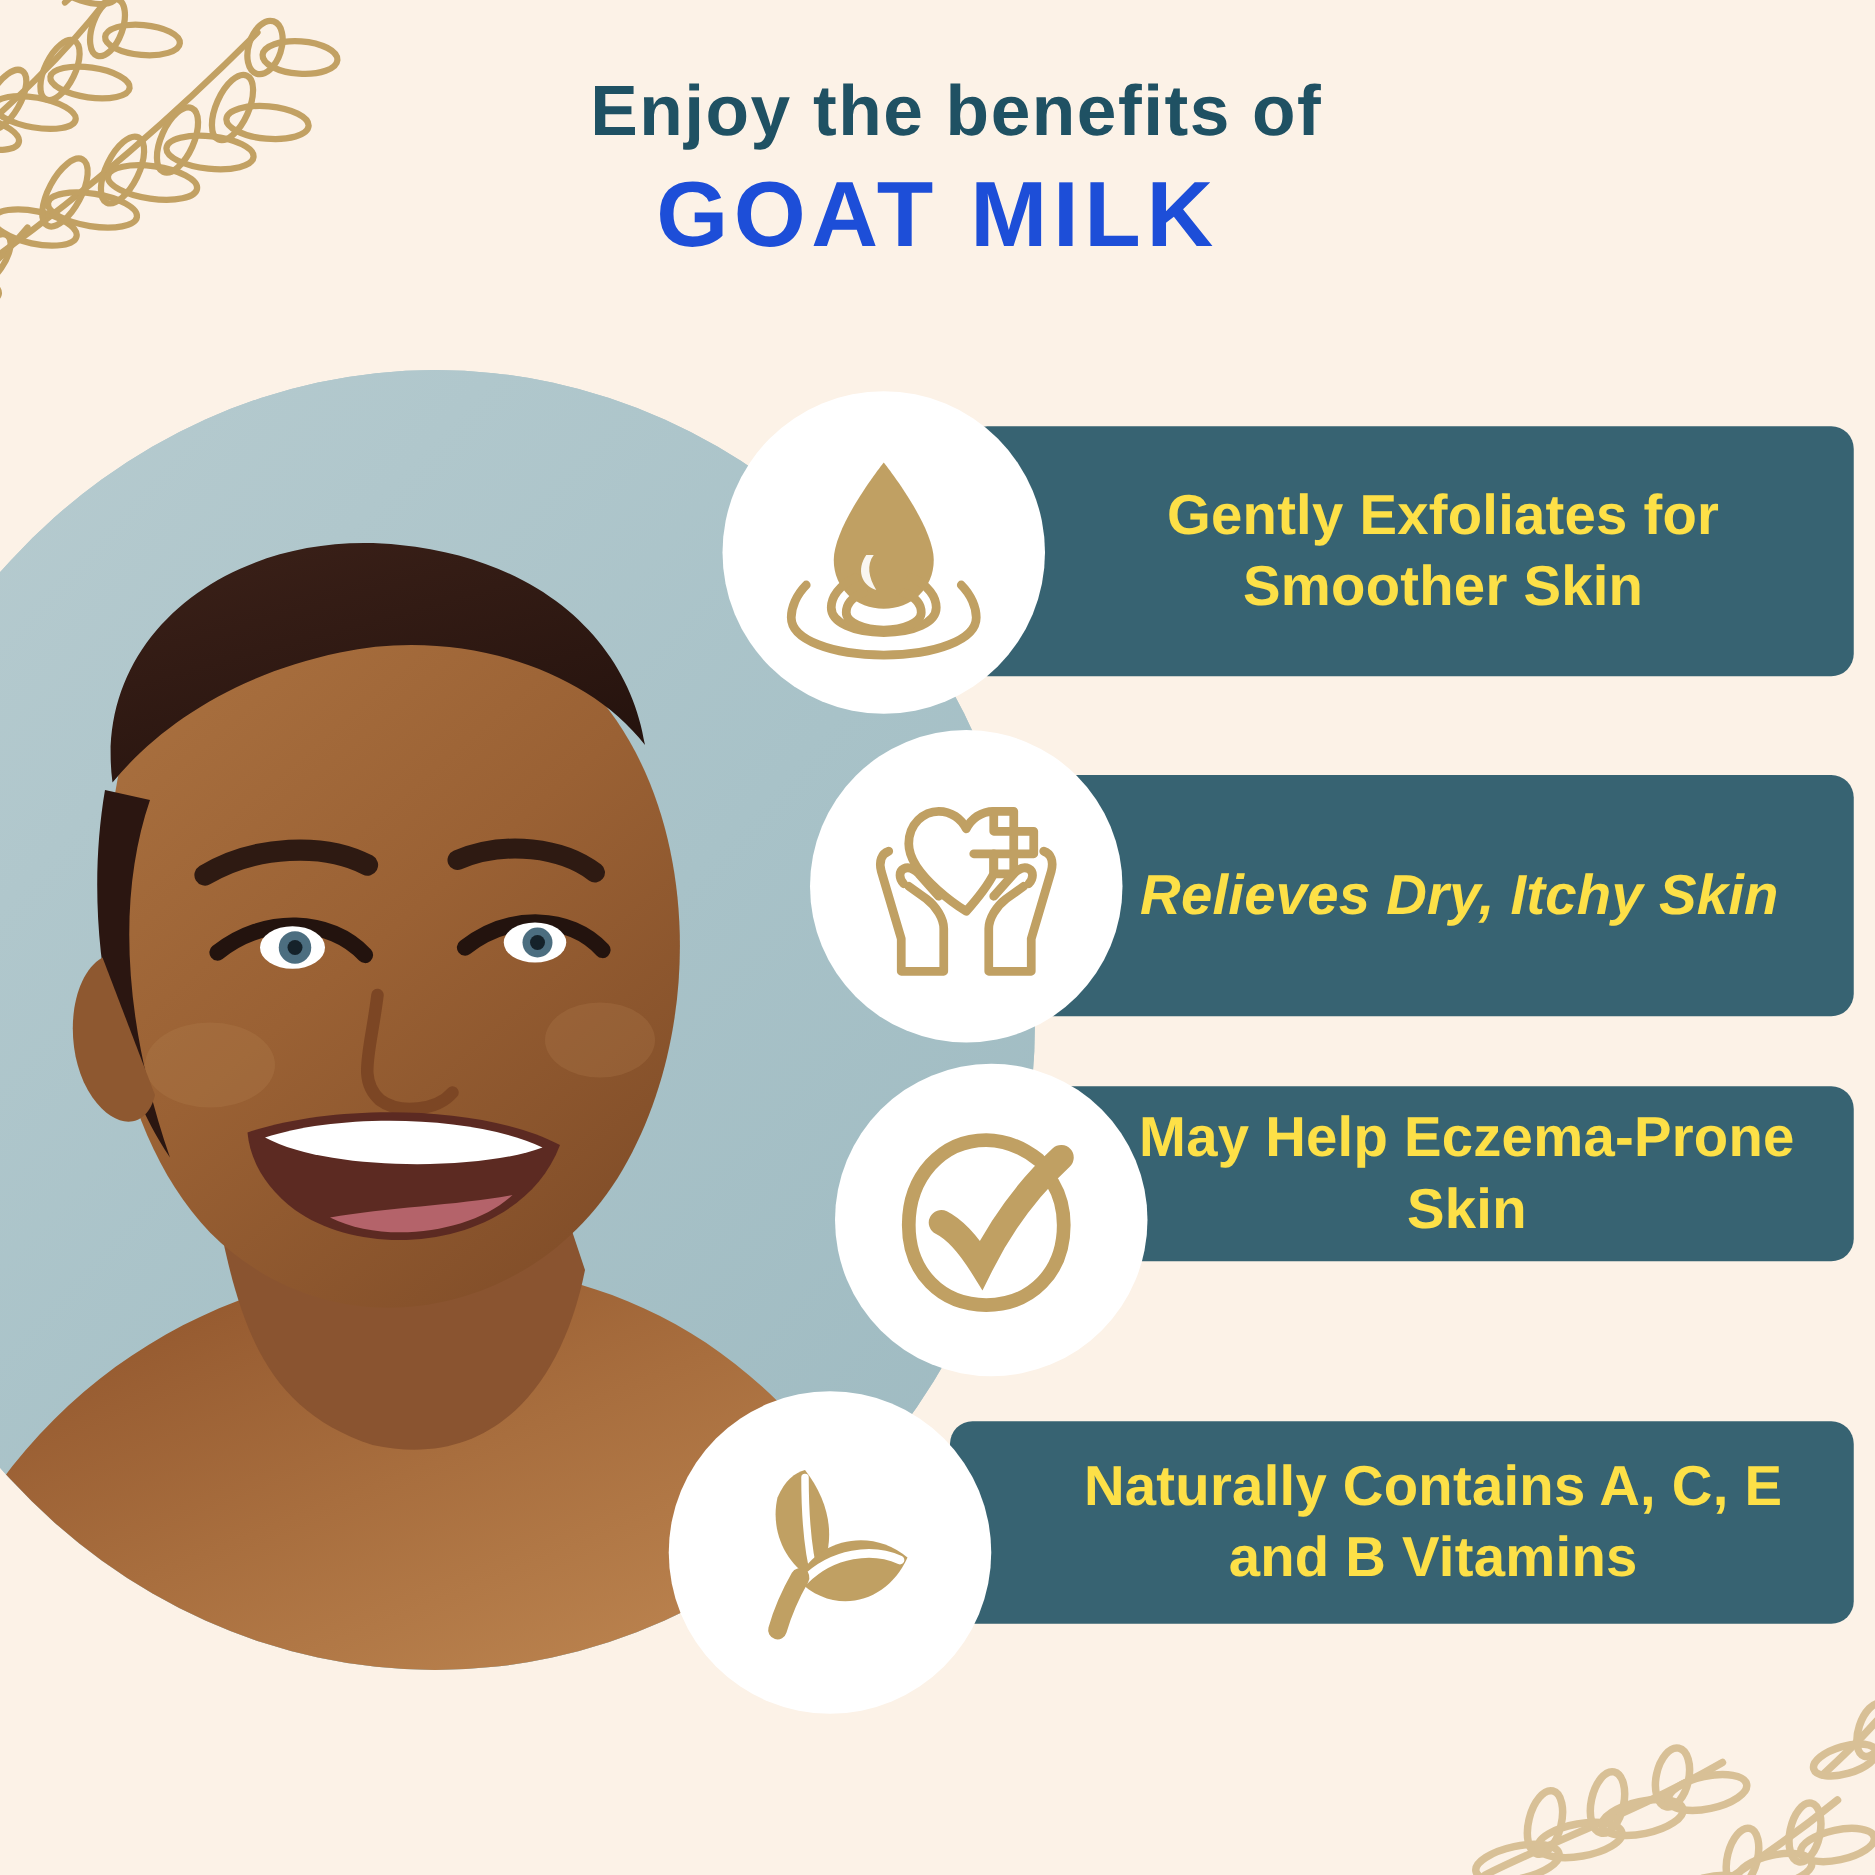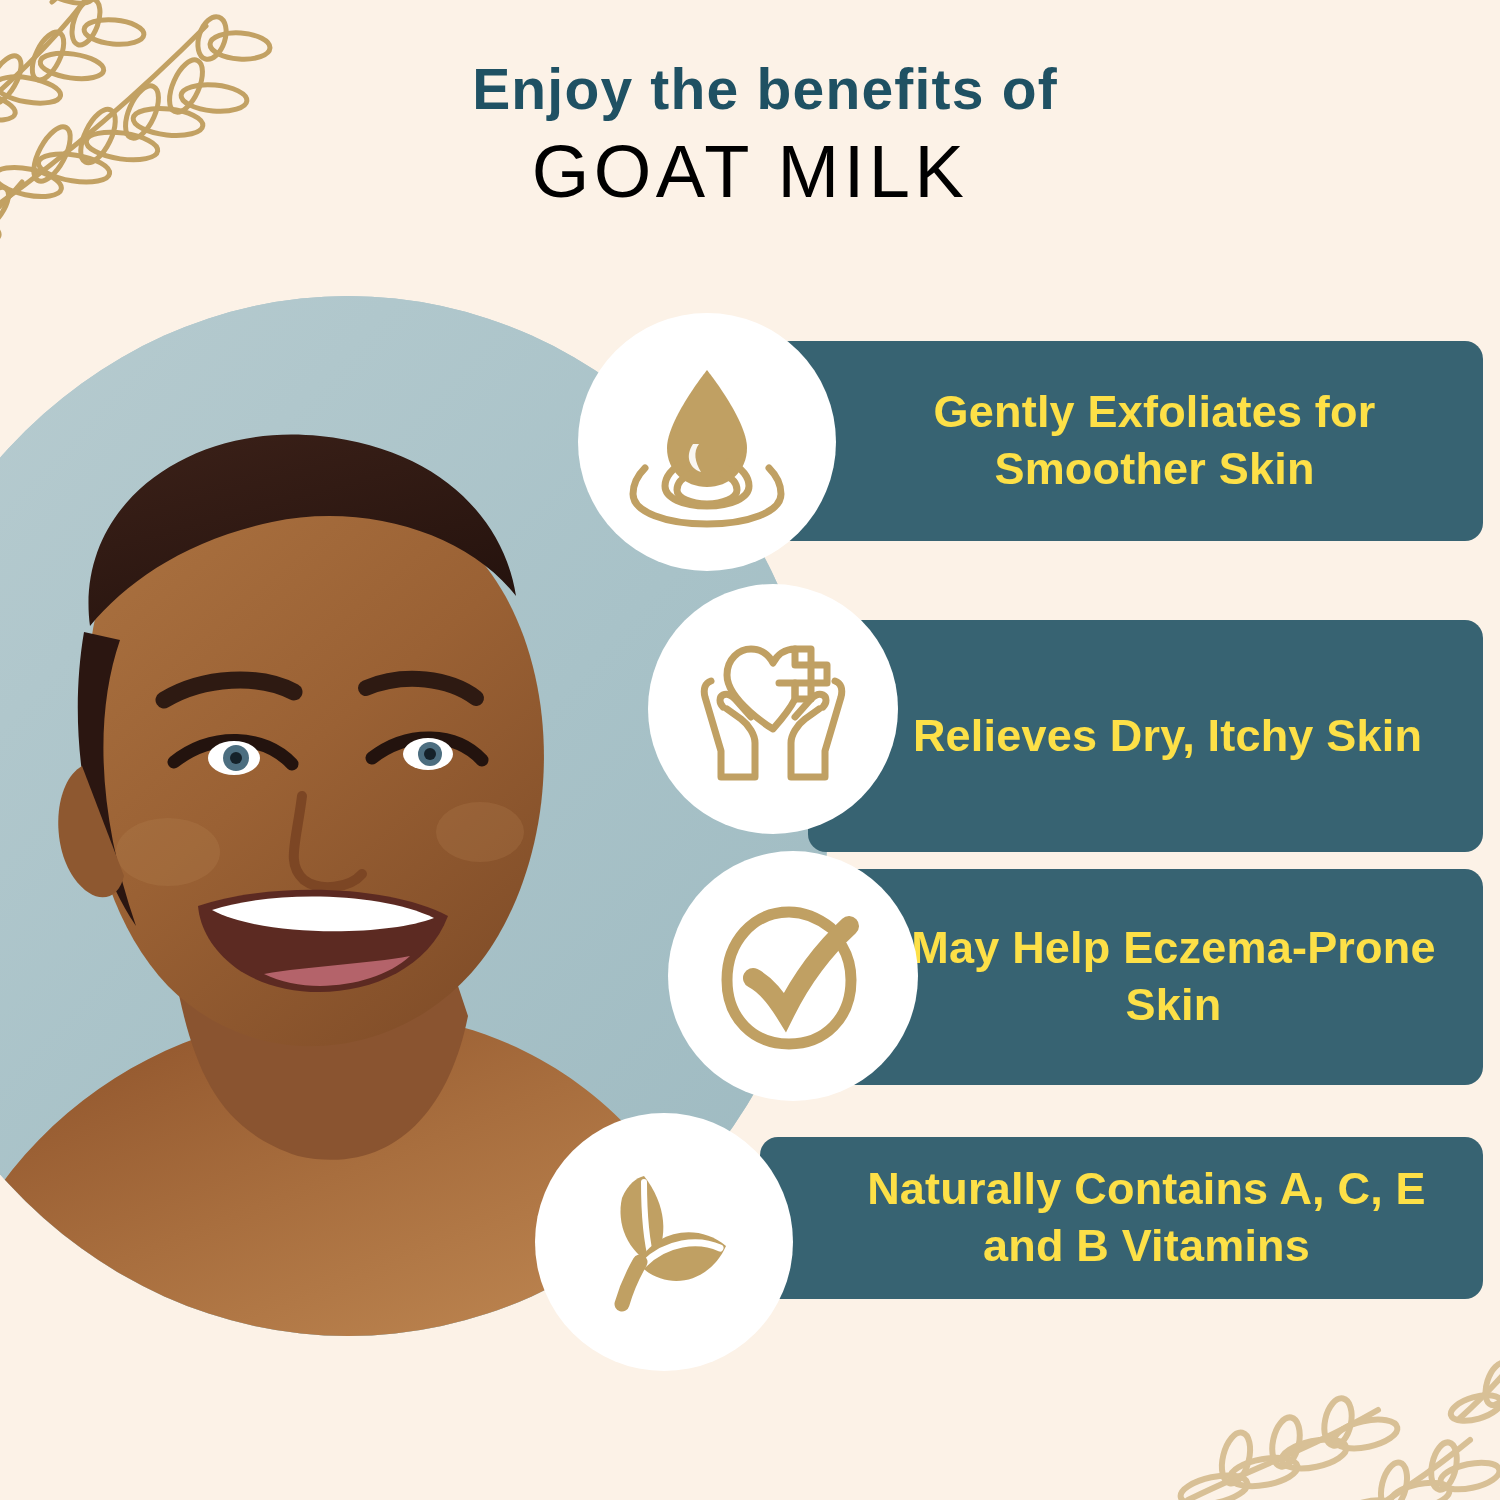--- a/index.html
+++ b/index.html
@@ -53,23 +53,23 @@
     display: block;
     color: #1F5163;
     font-size: 57px;
     font-weight: bold;
     letter-spacing: 1.2px;
     line-height: 1.05;
     padding-left: 30px;
   }
   .heading-line2 {
     display: block;
-    color: #000000;
+    color: #1d4ed8;
     font-size: 74px;
-    font-weight: normal;
+    font-weight: bold;
     letter-spacing: 4.5px;
     line-height: 1.25;
     margin-top: 6px;
   }
 
   
   .portrait {
     position: absolute;
     left: -132px;
     top: 296px;
@@ -121,26 +121,26 @@
   .benefit-icon-circle svg {
     display: block;
   }
 
   
   .row1 .benefit-box   { left: 772px; top: 341px; width: 711px; height: 200px; }
   .row1 .benefit-text  { padding-left: 82px; }
   .row1 .benefit-icon-circle { left: 578px; top: 313px; width: 258px; height: 258px; }
 
   
-  .row2 .benefit-box   { left: 808px; top: 620px; width: 675px; height: 232px; }
+  .row2 .benefit-box   { left: 808px; top: 620px; width: 675px; height: 193px; font-style: italic; }
   .row2 .benefit-text  { padding-left: 72px; }
   .row2 .benefit-icon-circle { left: 648px; top: 584px; width: 250px; height: 250px; }
 
   
-  .row3 .benefit-box   { left: 828px; top: 869px; width: 655px; height: 216px; }
+  .row3 .benefit-box   { left: 828px; top: 869px; width: 655px; height: 140px; }
   .row3 .benefit-text  { padding-left: 64px; }
   .row3 .benefit-icon-circle { left: 668px; top: 851px; width: 250px; height: 250px; }
 
   
   .row4 .benefit-box   { left: 760px; top: 1137px; width: 723px; height: 162px; }
   .row4 .benefit-text  { padding-left: 78px; }
   .row4 .benefit-icon-circle { left: 535px; top: 1113px; width: 258px; height: 258px; }
 </style>
 </head>
 <body>

